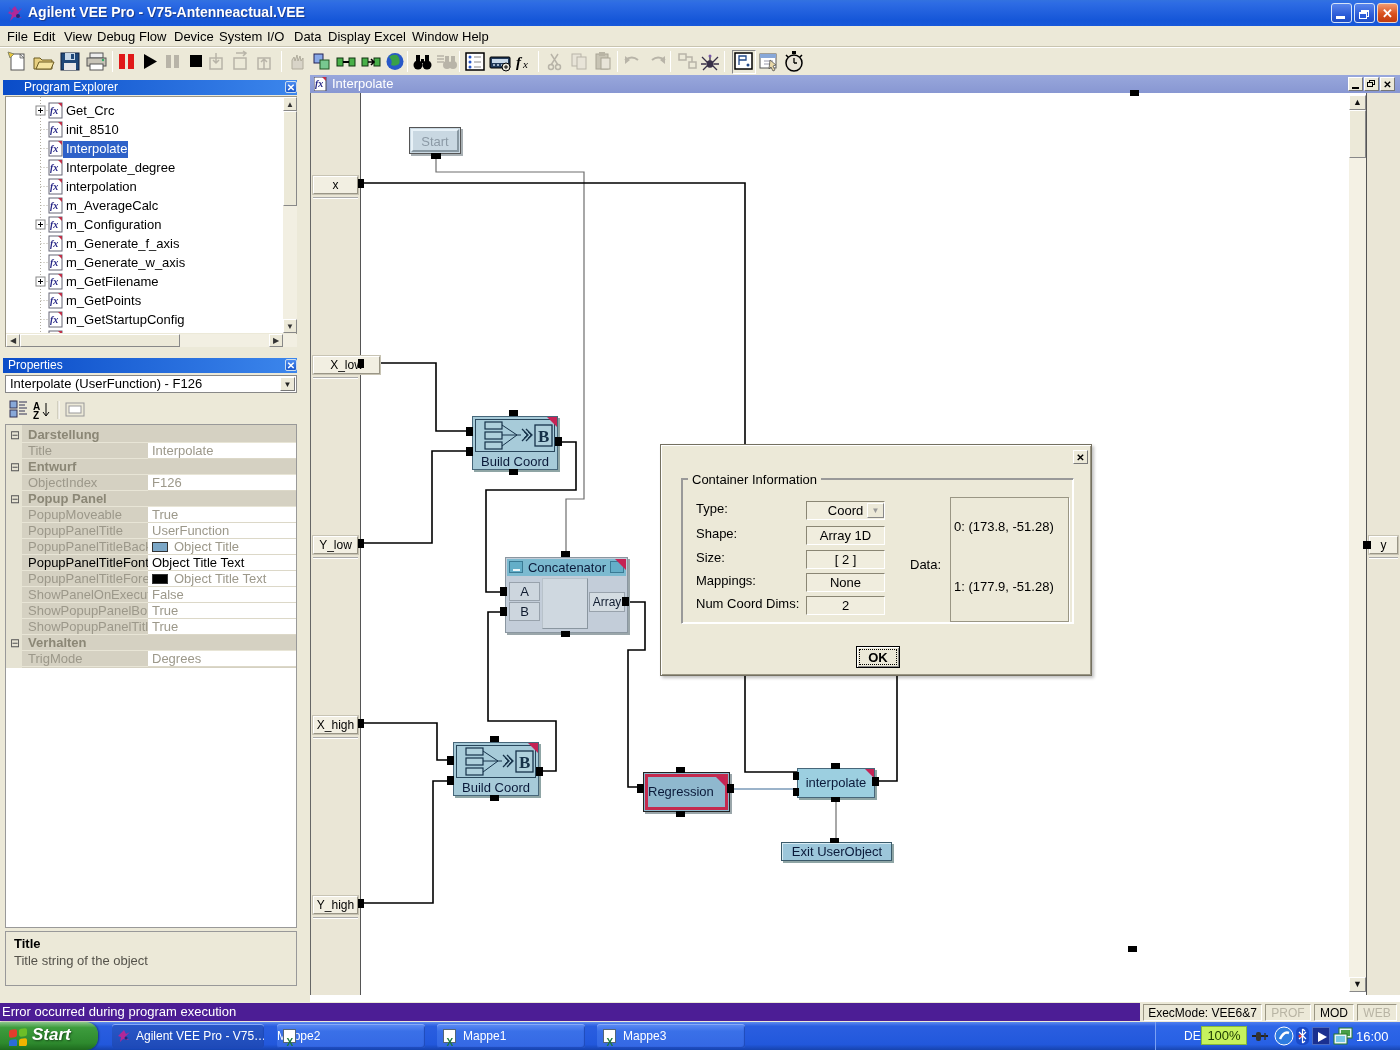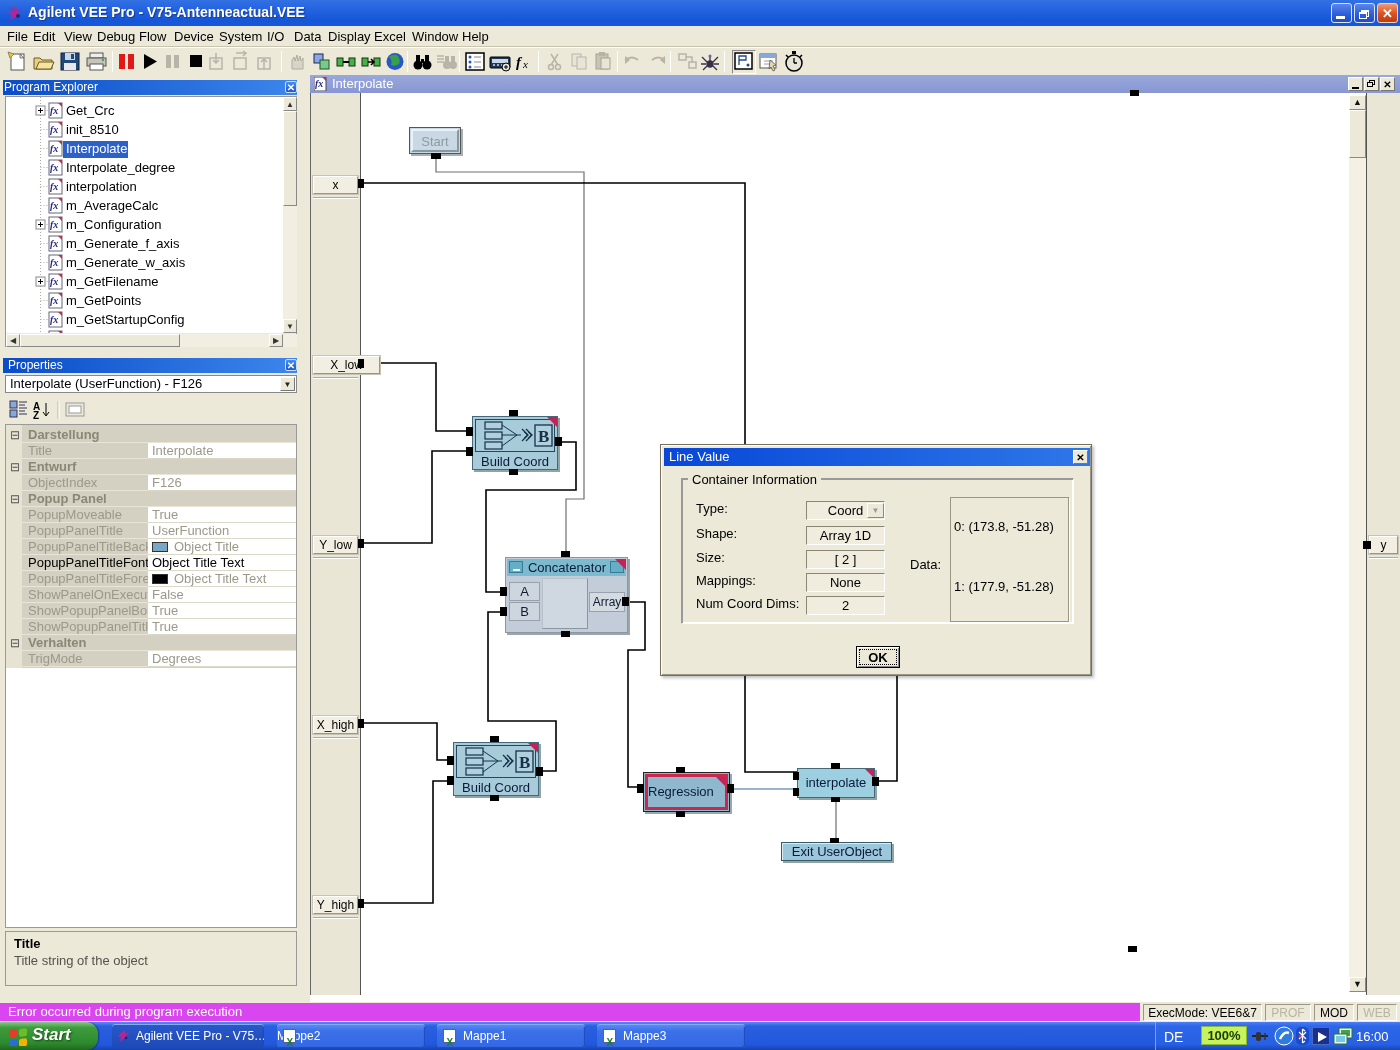--- a/index.html
+++ b/index.html
@@ -250,21 +250,21 @@
  <svg width="24" height="24">
           <circle cx="11" cy="13" r="8" fill="#E8E4D8" stroke="#000" stroke-width="1.5"></circle>
           <rect x="9" y="1" width="4" height="3" fill="#000"></rect>
           <path d="M11,13 L11,8 M11,13 L14,13" stroke="#000" stroke-width="1.3"></path>
           <path d="M5,7 L3,5 M17,7 L19,5" stroke="#000" stroke-width="1.5"></path>
         </svg>
 </div>
 </div>
 
 <div class="ab" id="pexp" style="left:2px;top:79px;width:296px;height:270px">
- <div class="ab" style="left:1px;top:1px;width:294px;height:15px;background:linear-gradient(90deg,#0A4CC8,#3C86EC);color:#fff;font-size:12px;padding-left:1px;line-height:15px">Program Explorer</div>
+ <div class="ab" style="left:1px;top:1px;width:294px;height:15px;background:linear-gradient(90deg,#0A4CC8,#3C86EC);color:#fff;font-size:12px;padding-left:21px;line-height:15px">Program Explorer</div>
  <div class="ab" style="left:283px;top:2px;width:12px;height:12px;background:linear-gradient(180deg,#4C8CF0,#1A58CC);border:1px solid #cde;border-radius:2px;color:#fff;font-size:10px;font-weight:bold;text-align:center;line-height:11px">✕</div>
  <div class="ab" style="left:3px;top:17px;width:292px;height:251px;background:#ECE9D8;border:1px solid #9a9687"></div>
  <div class="ab" style="left:4px;top:18px;width:277px;height:236px;background:#fff;overflow:hidden;font-size:13px" id="tree">
   <svg width="277" height="236" style="position:absolute;left:0;top:0">
    <defs>
             <g id="fxi">
               <rect x="0" y="0" width="13" height="15" fill="#fff" stroke="#667"></rect>
               <polygon points="9,0 13,0 13,4" fill="#C03048"></polygon>
               <text x="1" y="11" font-family="Liberation Serif" font-style="italic" font-weight="bold" font-size="10" fill="#282888">fx</text>
             </g>
@@ -582,21 +582,20 @@
  <div class="ab" style="left:471px;top:767px;width:111px;height:19px;background:#9CC6DA;border:1px solid #3A5A6A;box-shadow:2px 2px 0 #8FA5A5">
   <div class="ab" style="left:0;top:0;width:109px;height:17px;border-top:1px solid #D8ECF4;border-left:1px solid #D8ECF4;text-align:center;font-size:13px;color:#0A1A3A;line-height:16px">Exit UserObject</div>
  </div>
  <div class="pin" style="left:520px;top:763px;width:9px;height:5px"></div>
 
  <div class="pin" style="left:820px;top:15px;width:9px;height:6px"></div>
  <div class="pin" style="left:818px;top:871px;width:9px;height:6px"></div>
 </div>
 
 <div class="ab" id="dlg" style="left:660px;top:444px;width:432px;height:232px;background:#ECE9D8;border:1px solid #747060;box-shadow:inset 1px 1px 0 #fff,inset -1px -1px 0 #9a9684,2px 2px 3px rgba(0,0,0,.25)">
- <div class="ab" style="left:3px;top:3px;width:426px;height:18px;background:linear-gradient(90deg,#0847D8,#2E77E8);color:#fff;font-size:13px;padding-left:5px;line-height:18px">Line Value</div>
  <div class="ab" style="left:412px;top:5px;width:15px;height:14px;background:#ECE9D8;border:1px solid #fff;border-right-color:#777;border-bottom-color:#777;font-size:10px;font-weight:bold;text-align:center;line-height:13px;color:#000">✕</div>
  <fieldset class="ab" style="left:20px;top:33px;width:393px;height:146px;border:1px solid #999;border-right-color:#fff;border-bottom-color:#fff;box-shadow:1px 1px 0 #999 inset, -1px -1px 0 #fff inset">
  </fieldset>
  <div class="ab" style="left:27px;top:27px;background:#ECE9D8;padding:0 4px;font-size:13px;color:#000">Container Information</div>
  <div class="ab dlbl" style="left:35px;top:56px">Type:</div>
  <div class="ab dlbl" style="left:35px;top:81px">Shape:</div>
  <div class="ab dlbl" style="left:35px;top:105px">Size:</div>
  <div class="ab dlbl" style="left:35px;top:128px">Mappings:</div>
  <div class="ab dlbl" style="left:35px;top:151px">Num Coord Dims:</div>
  <div class="ab dbox" style="left:145px;top:56px;width:79px">Coord<div class="ab" style="left:60px;top:1px;width:17px;height:15px;background:#ECE9D8;border:1px solid #fff;border-right-color:#888;border-bottom-color:#888;font-size:8px;color:#999;text-align:center;line-height:14px">▼</div></div>
@@ -607,21 +606,21 @@
  <div class="ab dlbl" style="left:249px;top:112px">Data:</div>
  <div class="ab" style="left:289px;top:52px;width:119px;height:125px;border:1px solid #9a9684;box-shadow:1px 1px 0 #fff"></div>
  <div class="ab dlbl" style="left:293px;top:74px">0: (173.8, -51.28)</div>
  <div class="ab dlbl" style="left:293px;top:134px">1: (177.9, -51.28)</div>
  <div class="ab" style="left:195px;top:201px;width:44px;height:22px;background:#ECE9D8;border:1px solid #000;box-shadow:inset 1px 1px 0 #fff,inset -1px -1px 0 #888">
   <div class="ab" style="left:2px;top:2px;width:38px;height:16px;border:1px dotted #000;text-align:center;font-size:13px;font-weight:bold;line-height:15px;color:#000">OK</div>
  </div>
 </div>
 
 <div class="ab" id="statusbar" style="left:0;top:1002px;width:1400px;height:20px;background:#ECE9D8">
- <div class="ab" style="left:0;top:1px;width:1140px;height:18px;background:#d946ef;color:#fff;font-size:13px;padding-left:8px;line-height:18px">Error occurred during program execution</div>
+ <div class="ab" style="left:0;top:1px;width:1140px;height:18px;background:#4c1d95;color:#fff;font-size:13px;padding-left:2px;line-height:18px">Error occurred during program execution</div>
  <div class="ab spanel" style="left:1143px;width:119px">ExecMode: VEE6&amp;7</div>
  <div class="ab spanel" style="left:1265px;width:46px;color:#B8B4A4">PROF</div>
  <div class="ab spanel" style="left:1314px;width:40px">MOD</div>
  <div class="ab spanel" style="left:1357px;width:40px;color:#B8B4A4">WEB</div>
 </div>
 
 <div class="ab" id="taskbar" style="left:0;top:1022px;width:1400px;height:28px;background:linear-gradient(180deg,#5F8BF0 0%,#2A5EE0 15%,#2258DC 80%,#1643AE 100%)">
  <div class="ab" style="left:0;top:0;width:98px;height:28px;border-radius:0 12px 12px 0;background:linear-gradient(180deg,#8CC68C 0%,#3D9C3D 20%,#2E8A2E 75%,#1E6A1E 100%);box-shadow:1px 0 2px rgba(0,0,0,.4)">
   <svg class="ab" style="left:8px;top:4px" width="20" height="20">
           <g transform="skewY(-6)">
@@ -638,22 +637,22 @@
           <polygon points="1,7 7,1 9,5 13,3 8,8 12,11 6,10 3,13 4,8" fill="#B02898"></polygon>
           <circle cx="9" cy="9" r="1.5" fill="#202878"></circle>
         </svg>
   <span style="margin-left:24px">Agilent VEE Pro - V75…</span>
  </div>
  <div class="ab tbtn" style="left:277px;width:148px"><span class="xlic"></span><span style="">Mappe2</span></div>
  <div class="ab tbtn" style="left:437px;width:148px"><span class="xlic"></span><span style="margin-left:26px">Mappe1</span></div>
  <div class="ab tbtn" style="left:597px;width:148px"><span class="xlic"></span><span style="margin-left:26px">Mappe3</span></div>
 
  <div class="ab" style="left:1155px;top:0;width:245px;height:28px;background:linear-gradient(180deg,#4E7EF0 0%,#2E66E8 15%,#2760E4 80%,#1846B2 100%);border-left:1px solid #7AA0F4">
-  <div class="ab" style="left:8px;top:7px;color:#fff;font-size:14px">DE</div>
-  <div class="ab" style="left:45px;top:4px;width:46px;height:19px;background:#C6F25E;border:1px solid #86B83A;text-align:center;font-size:13px;font-weight:bold;color:#1A3A00;line-height:18px">100%</div>
+  <div class="ab" style="left:28px;top:7px;color:#fff;font-size:12px">DE</div>
+  <div class="ab" style="left:45px;top:4px;width:46px;height:19px;background:#C6F25E;border:1px solid #86B83A;text-align:center;font-size:13px;font-weight:normal;color:#1A3A00;line-height:18px">100%</div>
   <svg class="ab" style="left:95px;top:8px" width="18" height="13">
           <path d="M1,6 h4 M9,6 h8" stroke="#222" stroke-width="2"></path>
           <rect x="5" y="2" width="5" height="9" rx="2" fill="#333"></rect>
           <path d="M14,3 v7" stroke="#333" stroke-width="1.5"></path>
         </svg>
   <svg class="ab" style="left:118px;top:4px" width="20" height="20">
           <circle cx="10" cy="10" r="9" fill="#2E7CE0" stroke="#fff" stroke-width="1"></circle>
           <path d="M6,13 Q10,5 15,7" stroke="#fff" stroke-width="2.5" fill="none"></path>
         </svg>
   <svg class="ab" style="left:140px;top:5px" width="13" height="18">

